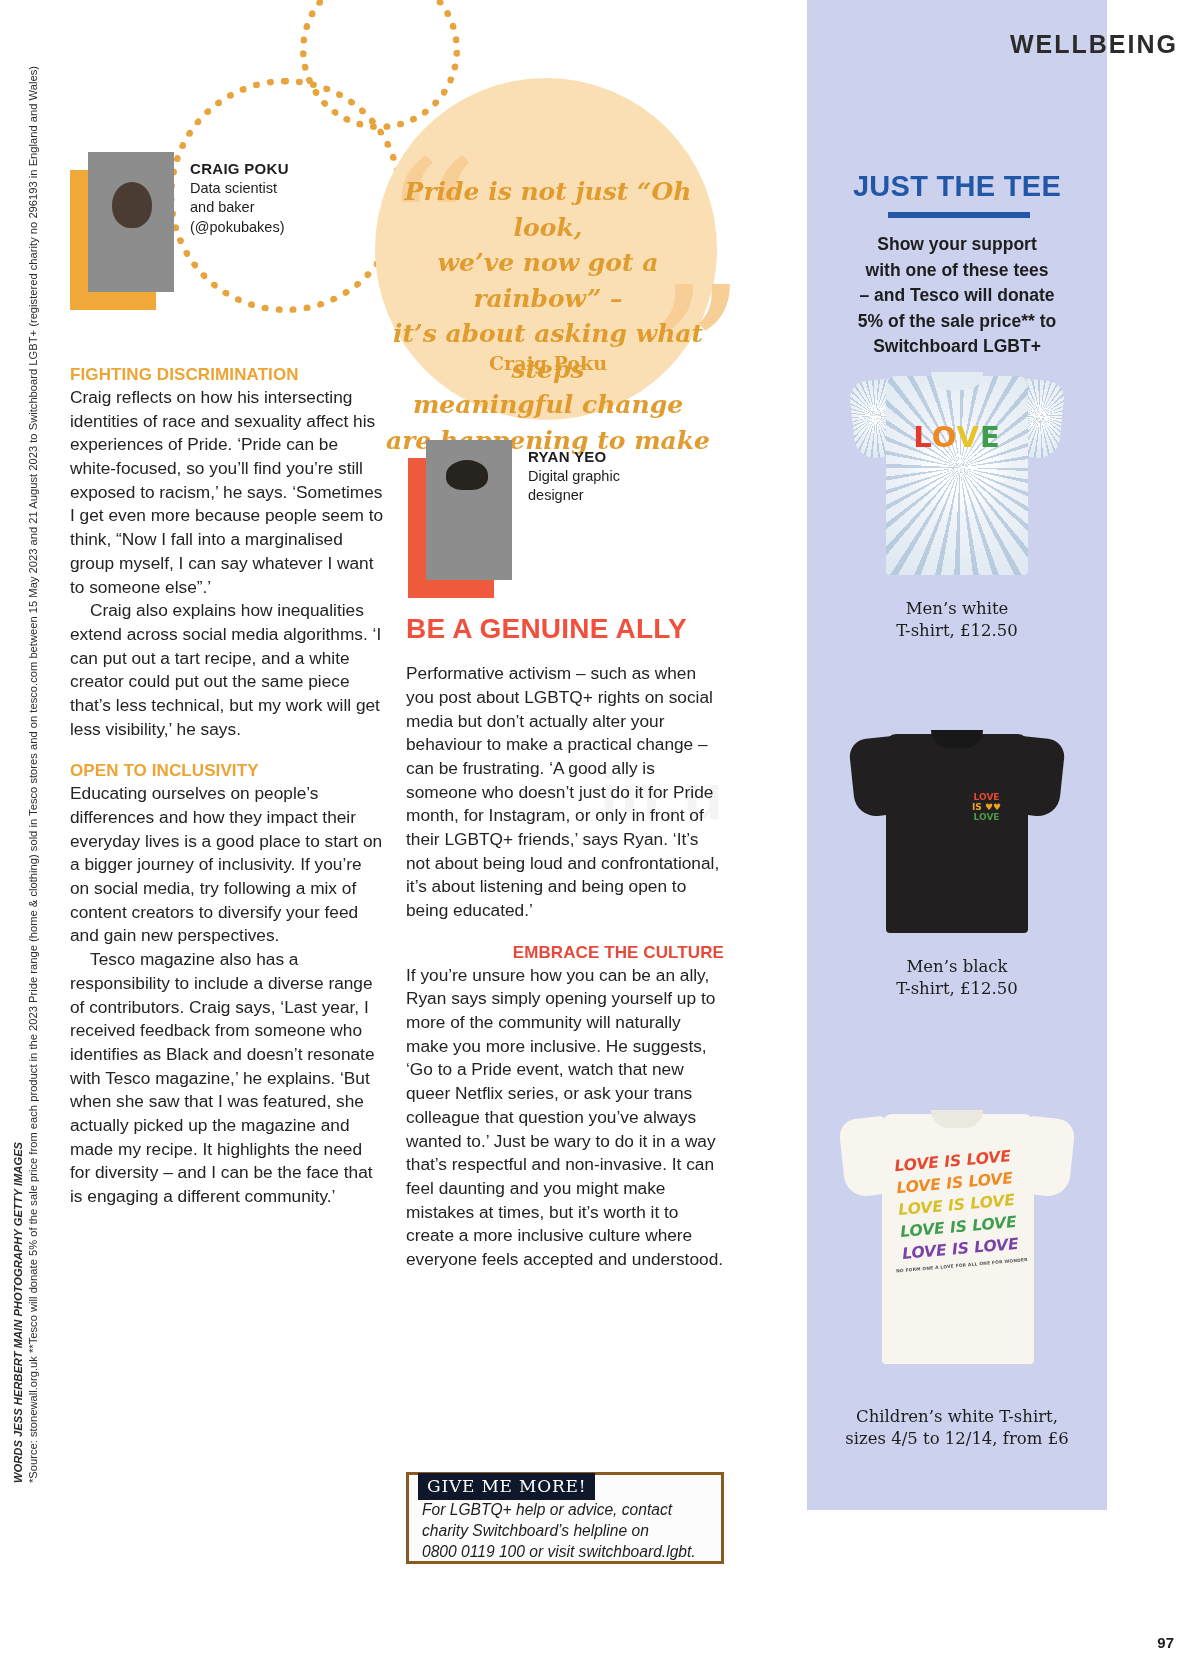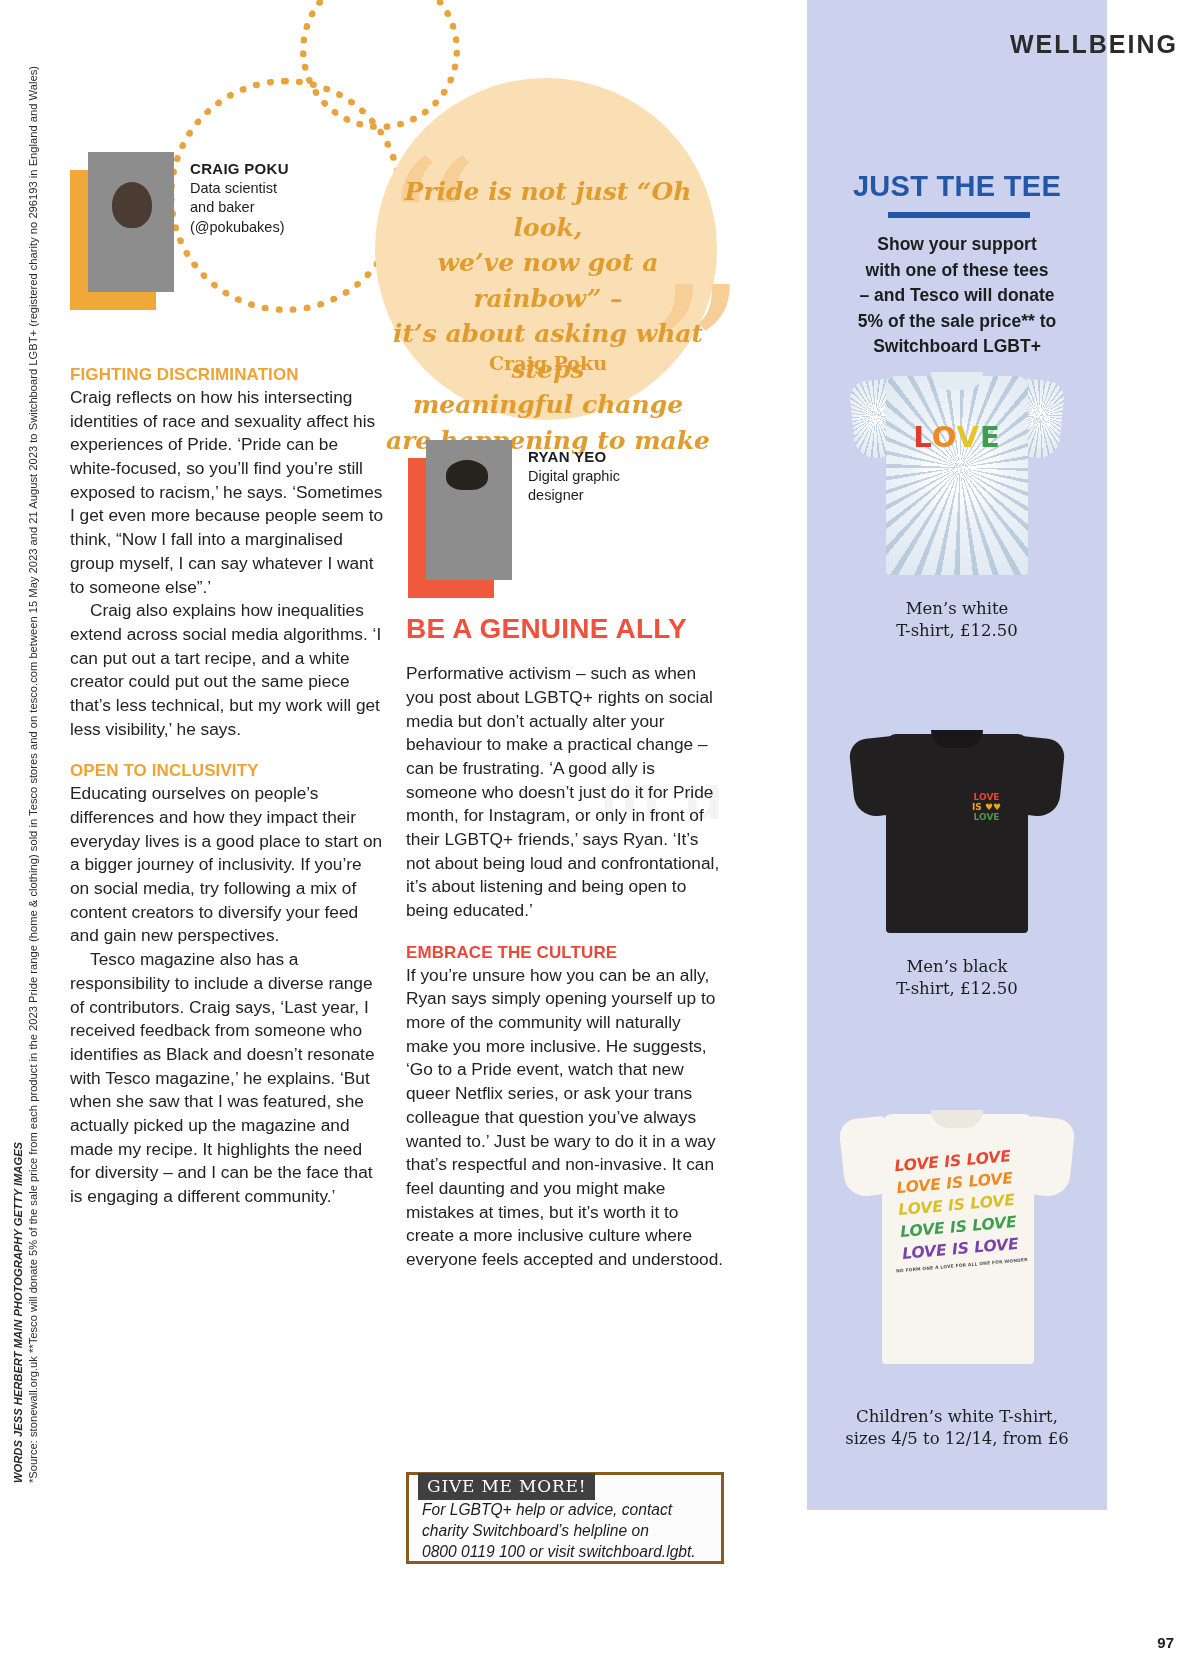--- a/index.html
+++ b/index.html
@@ -155,41 +155,41 @@
   h2.coral  { color: #f0503c; }
 
   h3.subhead {
     font-size: 17px;
     font-weight: bold;
     letter-spacing: .1px;
     margin-top: 20px;
     margin-bottom: 1px;
   }
   h3.orange { color: #eda435; }
-  h3.coral  { color: #e8493a; }
+  h3.coral  { color: #e8493a; text-align: right; }
 
   p.body {
     font-size: 17.3px;
     line-height: 1.37;
     color: #232323;
   }
   p.body + p.body { text-indent: 20px; }
 
   
   .gmm {
     position: absolute;
     left: 406px; top: 1472px;
     width: 318px; height: 92px;
     border: 3px solid #8a5a22;
     background: #fcfcfc;
   }
   .gmm-tab {
     position: absolute;
     left: 9px; top: -2px;
-    background: #404040;
+    background: #0f172a;
     color: #ffffff;
     font-family: "DejaVu Serif", serif;
     font-size: 17px;
     letter-spacing: .8px;
     padding: 3px 9px 4px 9px;
   }
   .gmm-body {
     position: absolute;
     left: 13px; top: 24px;
     width: 292px;

